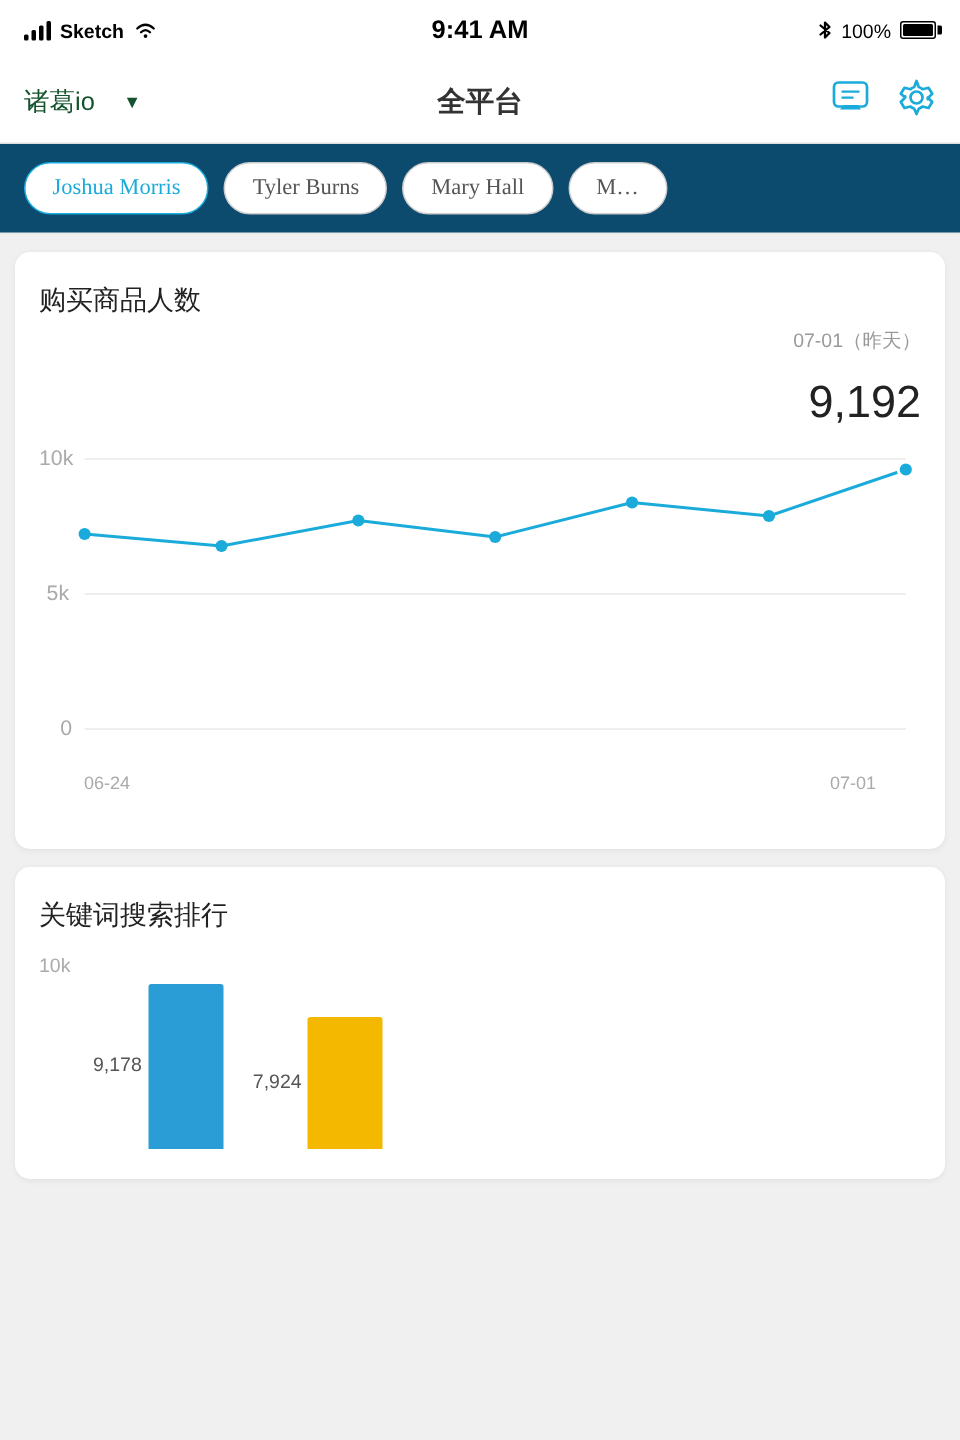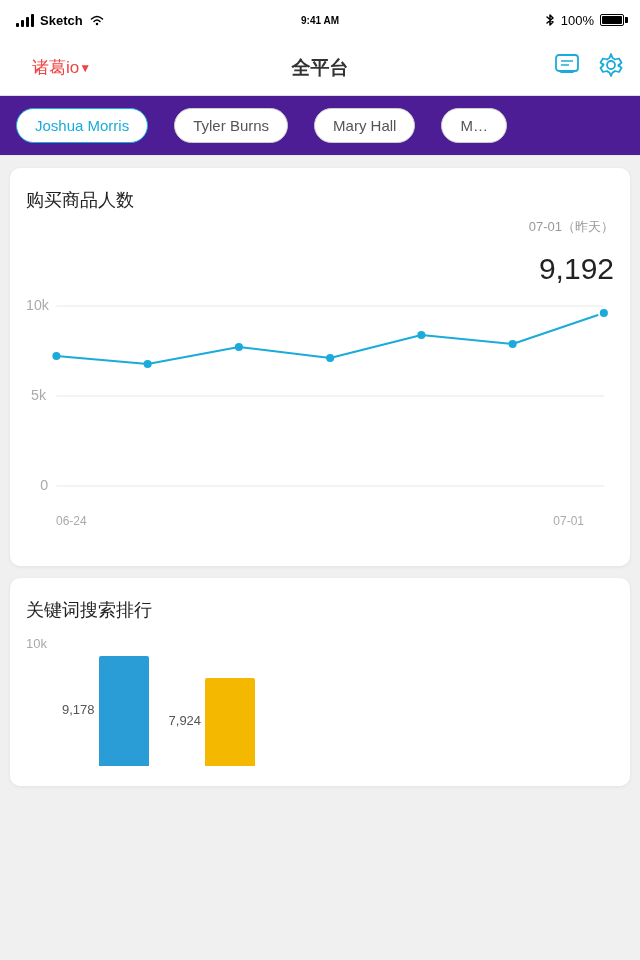--- a/index.html
+++ b/index.html
@@ -23,21 +23,21 @@
       padding: 0 16px;
     }
     .status-left {
       display: flex;
       align-items: center;
       gap: 6px;
       font-size: 13px;
       font-weight: 600;
     }
     .status-center {
-      font-size: 10px;
+      font-size: 17px;
       font-weight: 600;
       position: absolute;
       left: 50%;
       transform: translateX(-50%);
     }
     .status-right {
       display: flex;
       align-items: center;
       gap: 6px;
       font-size: 13px;
@@ -91,49 +91,49 @@
       background: #fff;
       display: flex;
       align-items: center;
       justify-content: space-between;
       padding: 0 16px;
       border-bottom: 1px solid #e0e0e0;
     }
     .nav-left {
       display: flex;
       align-items: center;
-      gap: 0;
-      color: #ef4444;
+      gap: 19px;
+      color: #14532d;
       font-size: 17px;
       font-weight: 500;
-      margin-left: 16px;
     }
     .nav-title {
       font-size: 19px;
       font-weight: 600;
       color: #333;
       position: absolute;
       left: 50%;
       transform: translateX(-50%);
     }
     .nav-right {
       display: flex;
       align-items: center;
       gap: 18px;
     }
 
     
     .tabs-row {
-      background: #4c1d95;
+      background: #0c4a6e;
       padding: 12px 16px;
       display: flex;
-      gap: 26px;
+      gap: 10px;
       overflow-x: auto;
       border-bottom: 1px solid #e8e8e8;
       scrollbar-width: none;
+      font-family: Liberation Serif, serif;
     }
     .tabs-row::-webkit-scrollbar { display: none; }
     .tab-item {
       flex-shrink: 0;
       padding: 8px 18px;
       border-radius: 20px;
       font-size: 15px;
       border: 1.5px solid #ccc;
       color: #555;
       background: #fff;

